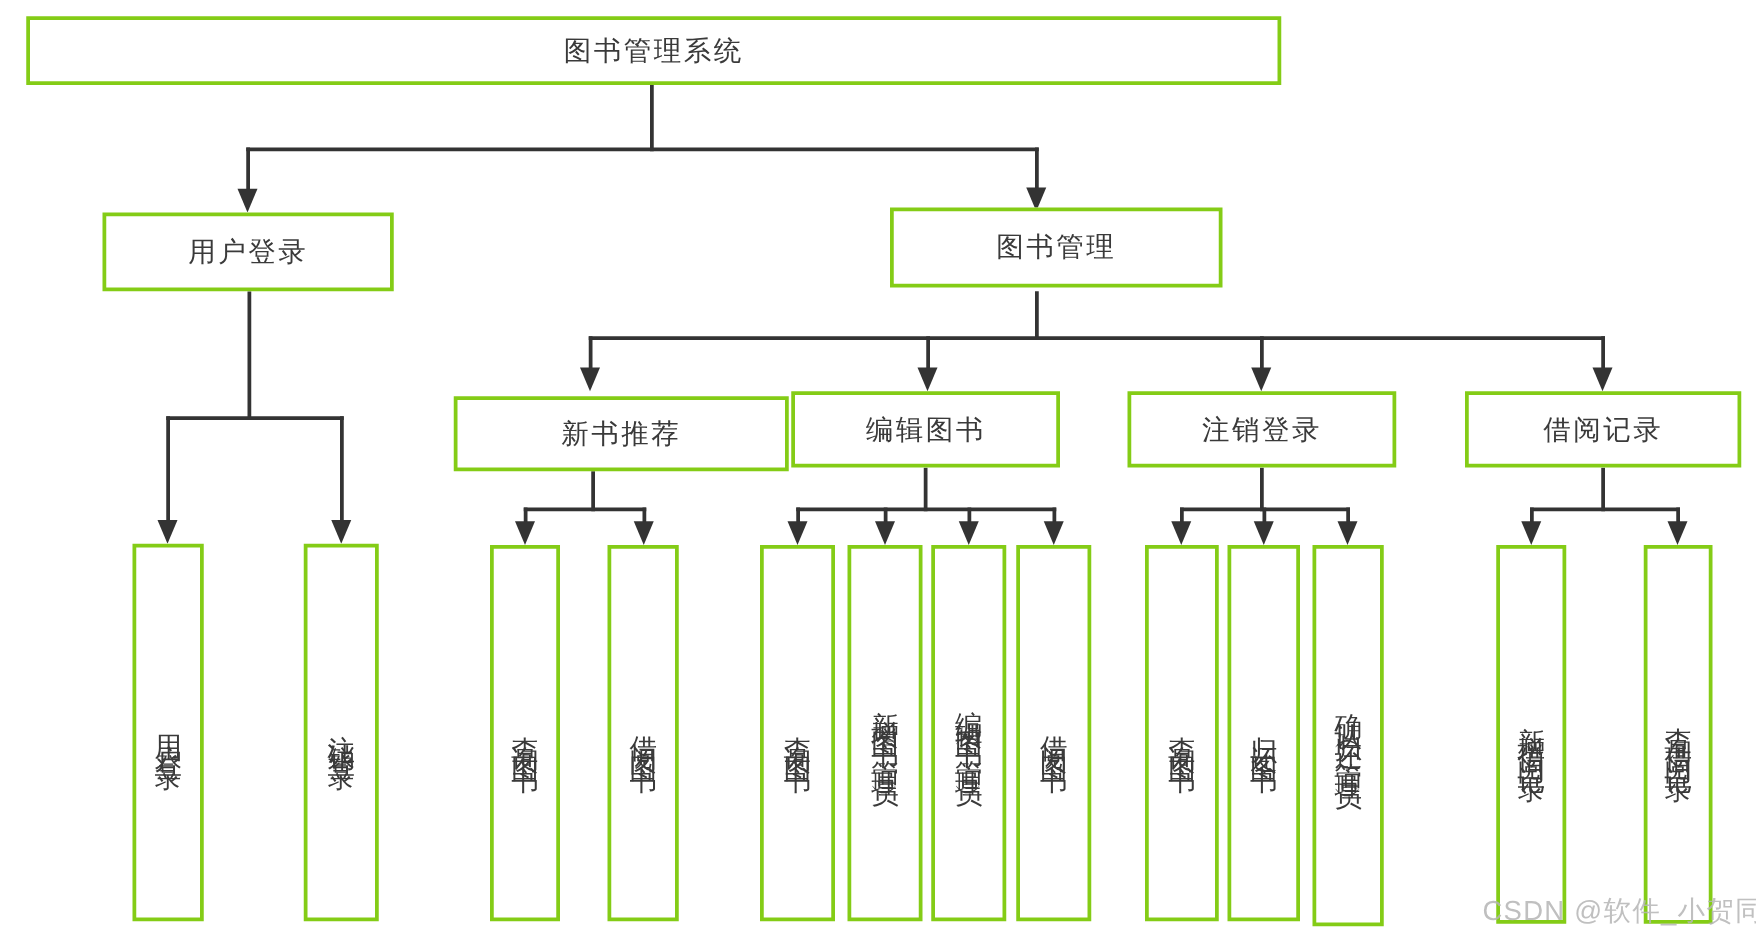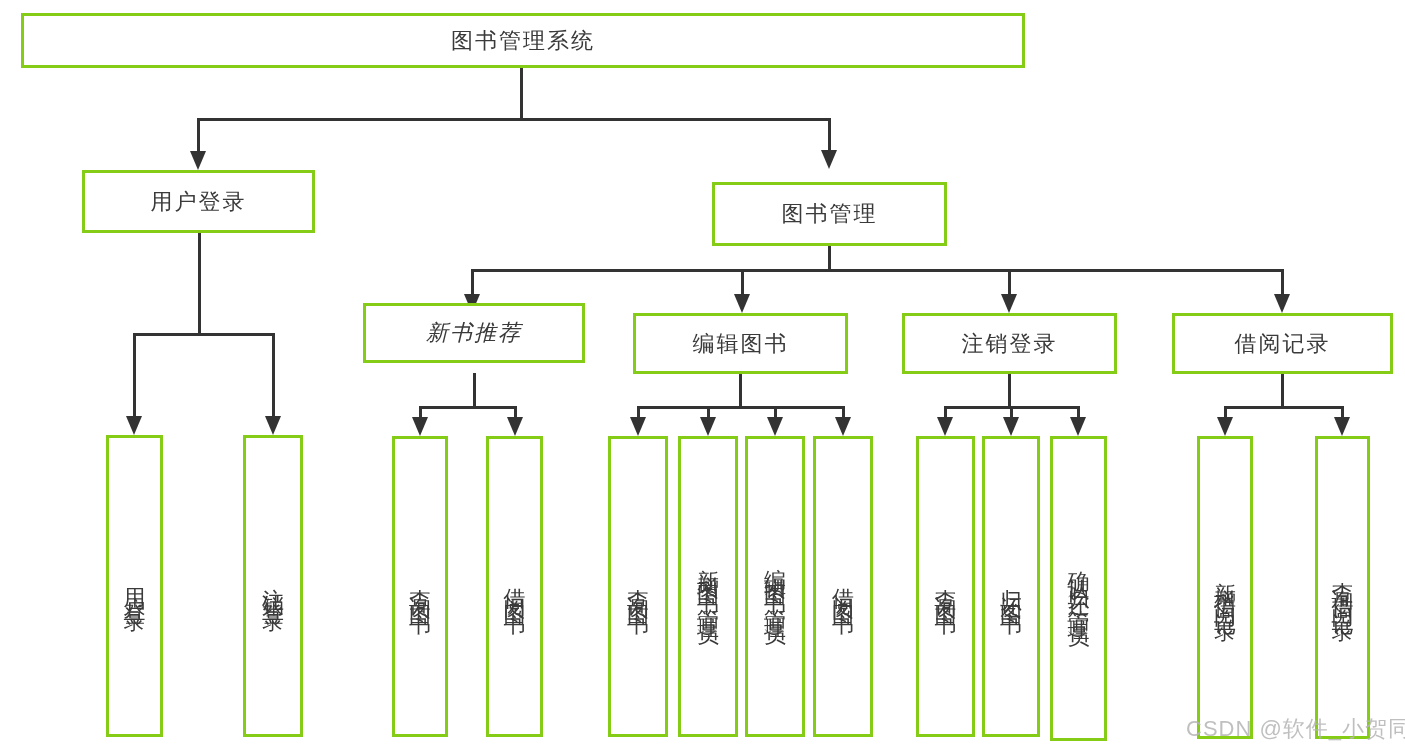--- a/index.html
+++ b/index.html
@@ -120,24 +120,24 @@
       <div class="arrow-line" style="left: 1340.5px; top: 406px; width: 3px; height: 13px;"></div>
       <div class="arrow-head" style="left: 1334px; top: 417px;"></div>
     </div>
   <div id="node-layer">
       <div class="node horizontal" style="left: 21px; top: 13px; width: 1004px; height: 55px;">
         <span class="label">图书管理系统</span>
       </div>
       <div class="node horizontal" style="left: 82px; top: 170px; width: 233px; height: 63px;">
         <span class="label">用户登录</span>
       </div>
-      <div class="node horizontal" style="left: 712px; top: 182px; width: 235px; height: 64px; justify-content: center;">
+      <div class="node horizontal" style="left: 712px; top: 166px; width: 266px; height: 64px; justify-content: center;">
         <span class="label">图书管理</span>
       </div>
-      <div class="node horizontal" style="left: 363px; top: 303px; width: 222px; height: 60px; font-style: italic;">
+      <div class="node horizontal" style="left: 363px; top: 317px; width: 268px; height: 60px;">
         <span class="label">新书推荐</span>
       </div>
       <div class="node horizontal" style="left: 633px; top: 313px; width: 215px; height: 61px;">
         <span class="label">编辑图书</span>
       </div>
       <div class="node horizontal" style="left: 902px; top: 313px; width: 215px; height: 61px;">
         <span class="label">注销登录</span>
       </div>
       <div class="node horizontal" style="left: 1172px; top: 313px; width: 221px; height: 61px;">
         <span class="label">借阅记录</span>

